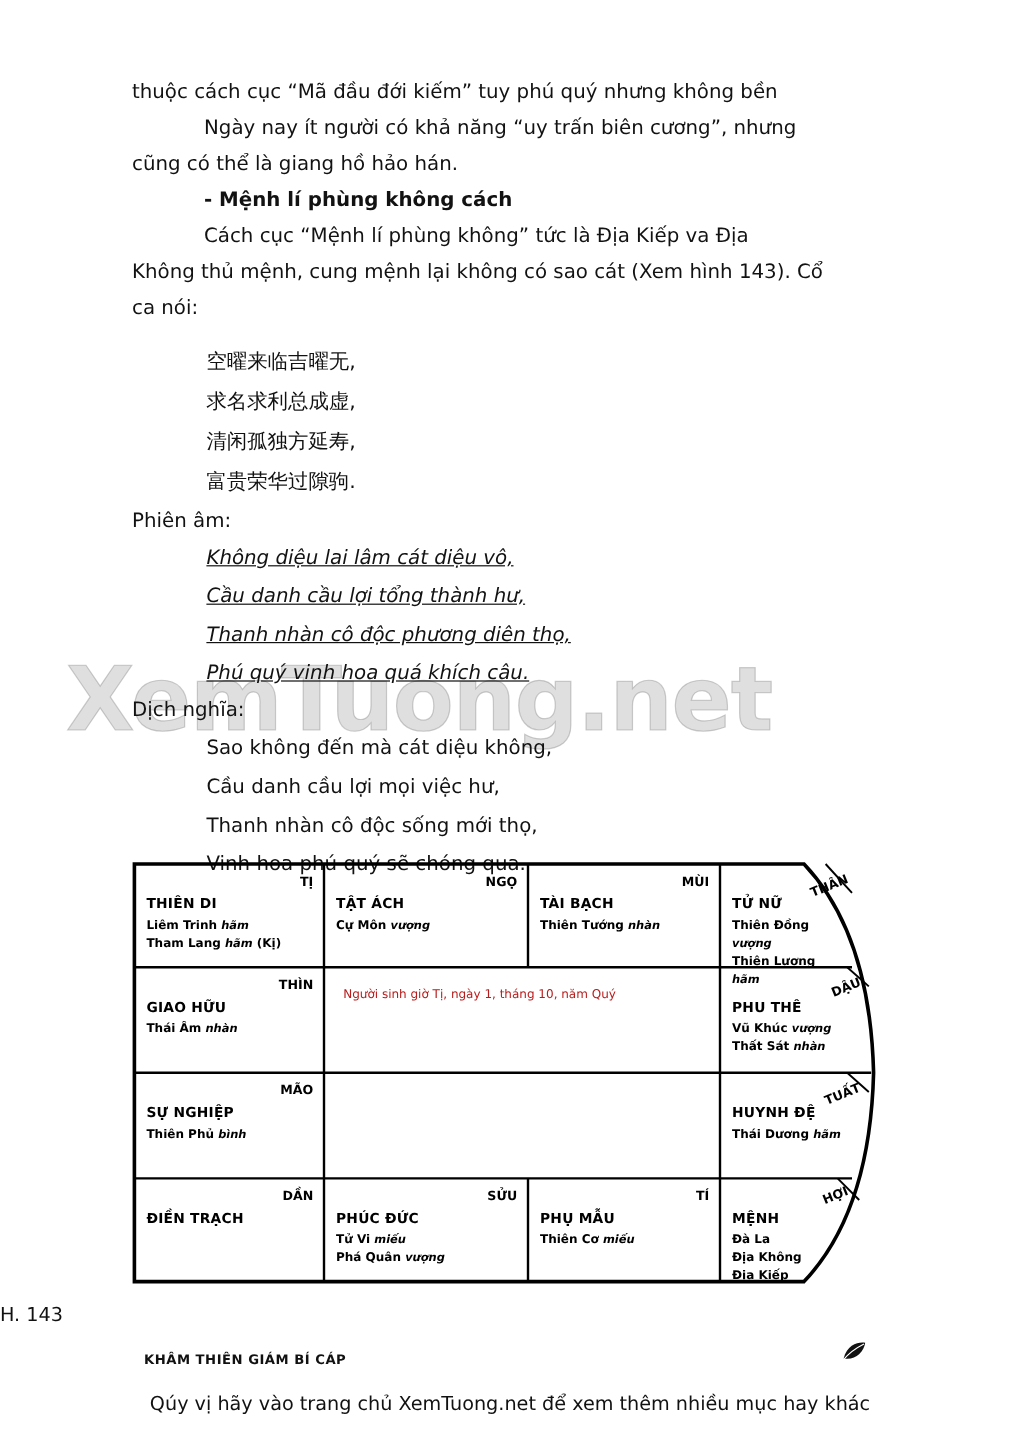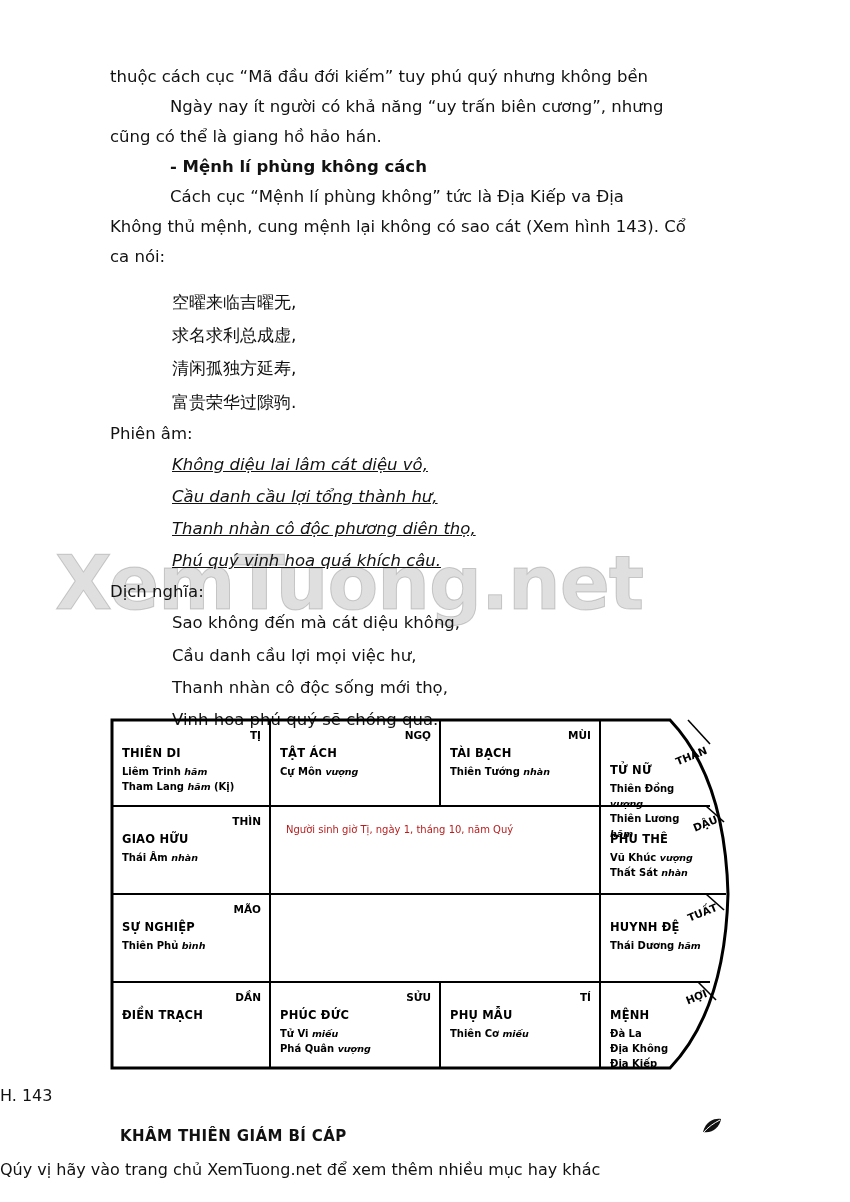--- a/index.html
+++ b/index.html
@@ -122,34 +122,35 @@
     position:absolute;
     left:0;top:1086px;width:850px;
     text-align:left;
     font-size:16px;
     color:#111;
     z-index:6;
   }
   .footer-left{
     position:absolute;
     left:120px;top:1127px;
-    font-size:15px;
+    font-size:11px;
     font-weight:bold;
     letter-spacing:.4px;
     color:#111;
     z-index:6;
   }
   .footer-mark{
     position:absolute;
     left:700px;top:1116px;
     z-index:6;
   }
   .bottom-banner{
     position:absolute;
     left:0;top:1160px;width:850px;
+    text-align:center;
     font-size:16px;
     color:#111;
     z-index:7;
   }
   .bottom-banner .brand{ color:#111; }
 </style>
 </head>
 <body>
 
 <div class="page">
@@ -237,21 +238,21 @@
       </div>
 
       <div class="cell" style="left:330px;top:2px;width:160px;height:86px;">
         <span class="title">TÀI BẠCH</span>
         <span class="branch">MÙI</span>
         <div class="stars">
             <div>Thiên Tướng <i>nhàn</i></div>
           </div>
       </div>
 
-      <div class="cell" style="left:490px;top:19px;width:108px;height:72px;">
+      <div class="cell" style="left:490px;top:2px;width:108px;height:72px;">
         <span class="title">TỬ NỮ</span>
         <span class="branch corner-tilt" style="right:4px;top:6px;">THÂN</span>
         <div class="stars">
             <div>Thiên Đồng <i>vượng</i></div>
             <div>Thiên Lương <i>hãm</i></div>
           </div>
       </div>
 
       <div class="cell" style="left:2px;top:88px;width:158px;height:88px;">
         <span class="title">GIAO HỮU</span>

